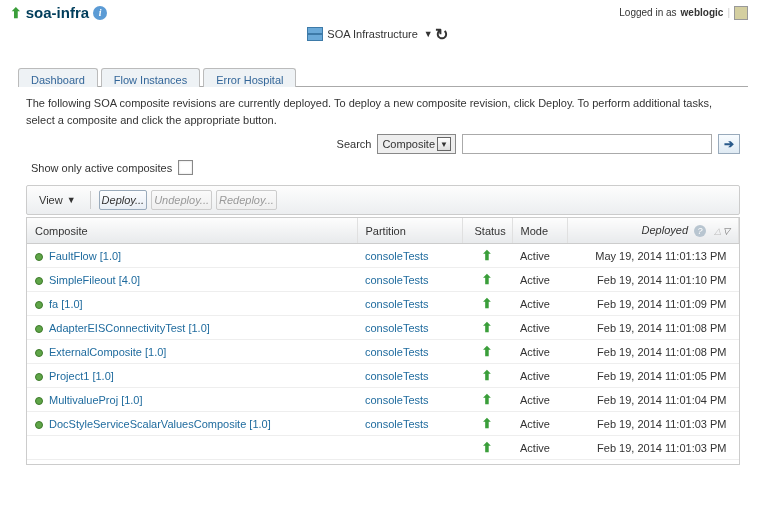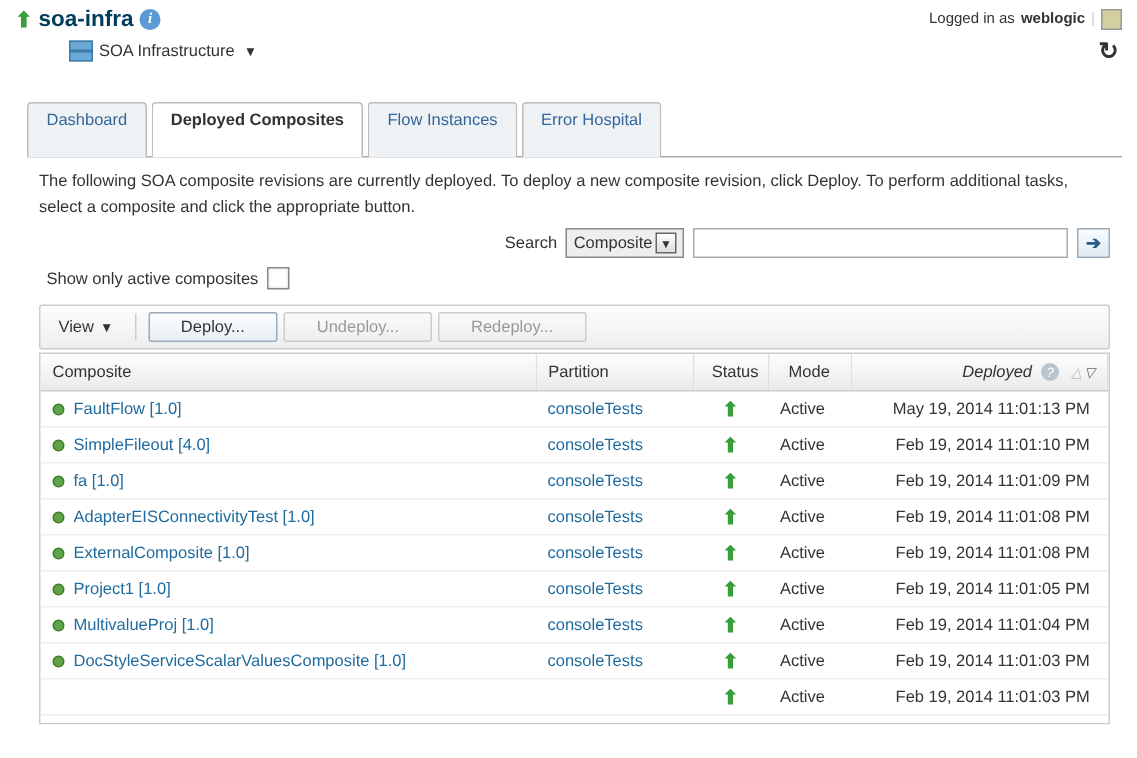--- a/index.html
+++ b/index.html
@@ -29,23 +29,22 @@
     font-style: italic; font-family: Georgia, serif;
   }
   .login-area { font-size: 10px; color: #333; display:flex; align-items:center; gap:4px;}
   .login-area b { font-weight: bold; }
   .divider { color: #ccc; }
   .book-icon {
     width: 14px; height: 14px; background: #d4cfa0; border: 1px solid #999;
     display:inline-block;
   }
   .subheader {
-    display: flex; justify-content: space-between; align-items: center;
+    display: flex; justify-content: center; align-items: center;
     padding: 2px 10px 6px 10px;
-    margin-left: 36px;
   }
   .infra-area { display:flex; align-items:center; gap:4px; color:#333;}
   .infra-icon {
     width:16px; height:14px; display:inline-block; position:relative;
   }
   .infra-icon::before, .infra-icon::after {
     content:''; position:absolute; left:0; right:0; height:5px;
     background:#6aa9d8; border:1px solid #3d7aa8;
   }
   .infra-icon::before { top:0; }
@@ -55,21 +54,21 @@
   .refresh-icon {
     width:18px; height:18px; border-radius:50%;
     display:inline-flex; align-items:center; justify-content:center;
     font-size:16px; color:#333; cursor:pointer; font-weight:bold;
   }
   .tabs-container { padding: 18px 10px 0 18px; }
   .tabs {
     display:flex; gap:3px; border-bottom:1px solid #aaa;
   }
   .tab {
-    padding: 5px 12px 18px 12px;
+    padding: 5px 12px 1px 12px;
     background: #eef2f5;
     border: 1px solid #bbb;
     border-bottom: none;
     border-top-left-radius: 3px;
     border-top-right-radius: 3px;
     color: #336699;
     cursor: pointer;
     position: relative;
     top: 1px;
   }
@@ -110,23 +109,23 @@
     box-shadow: inset 0 0 2px rgba(0,0,0,0.2);
   }
   .toolbar {
     display:flex; align-items:center; gap:4px;
     background:linear-gradient(#fdfdfd,#eceef0);
     border:1px solid #ccc;
     padding:4px 6px;
     border-radius:2px;
   }
   .tb-btn {
-    padding:3px 21px; border:1px solid transparent;
+    padding:3px 2px; border:1px solid transparent;
     display:inline-flex; align-items:center; gap:3px; cursor:pointer;
-    color:#333; border-radius:2px;
+    color:#333; border-radius:2px;font-style:italic;
   }
   .tb-btn.framed {
     border:1px solid #9ab; background:linear-gradient(#fcfdff,#e8eef5);
   }
   .tb-btn.disabled { color:#999; border-color:#ccc; background:linear-gradient(#fafafa,#efefef);}
   .tb-sep { width:1px; height:18px; background:#ccc; margin:0 4px;}
   .tb-view { color:#333; padding:3px 6px; display:flex; align-items:center;}
   .tb-view .dropdown-caret { margin-left:4px;}
   .table-wrap { margin-top:2px; border:1px solid #ccc; height:248px; overflow-y:auto; overflow-x:hidden;}
   table { width:100%; border-collapse:collapse; table-layout:fixed;}
@@ -135,21 +134,21 @@
     border-bottom:1px solid #ccc;
     border-right:1px solid #e0e0e0;
     text-align:left; padding:6px 8px; font-weight:normal; color:#333;
     position:sticky; top:0;
   }
   thead th.center { text-align:center; }
   thead th.right { text-align:right;font-style:italic; }
   .col-comp { width:330px; }
   .col-part { width:105px; }
   .col-status { width:50px;padding-left:12px; }
-  .col-mode { width:55px;text-align:center; }
+  .col-mode { width:55px; }
   .col-deploy { }
   tbody td {
     padding:4px 8px; border-bottom:1px solid #eee;
     white-space:nowrap; overflow:hidden; text-overflow:ellipsis;
   }
   .link { color:#1f6b9e; cursor:pointer; }
   .bullet {
     width:8px; height:8px; border-radius:50%; background:#5fa548;
     border:1px solid #3d7a2a; display:inline-block; margin-right:6px;
     vertical-align:middle;
@@ -191,21 +190,20 @@
     <span class="dropdown-caret">▼</span>
   </div>
   <div class="refresh-area">
     <span class="refresh-icon">↻</span>
   </div>
 </div>
 
 <div class="tabs-container">
   <div class="tabs">
     <div class="tab">Dashboard</div>
-    <div class="tab active">Deployed Composites</div>
     <div class="tab">Flow Instances</div>
     <div class="tab">Error Hospital</div>
   </div>
 
   <div class="tab-content">
     <div class="desc-text">The following SOA composite revisions are currently deployed. To deploy a new composite revision, click Deploy. To perform additional tasks, select a composite and click the appropriate button.</div>
 
     <div class="search-row">
       <span class="lbl">Search</span>
       <span class="select-box">

